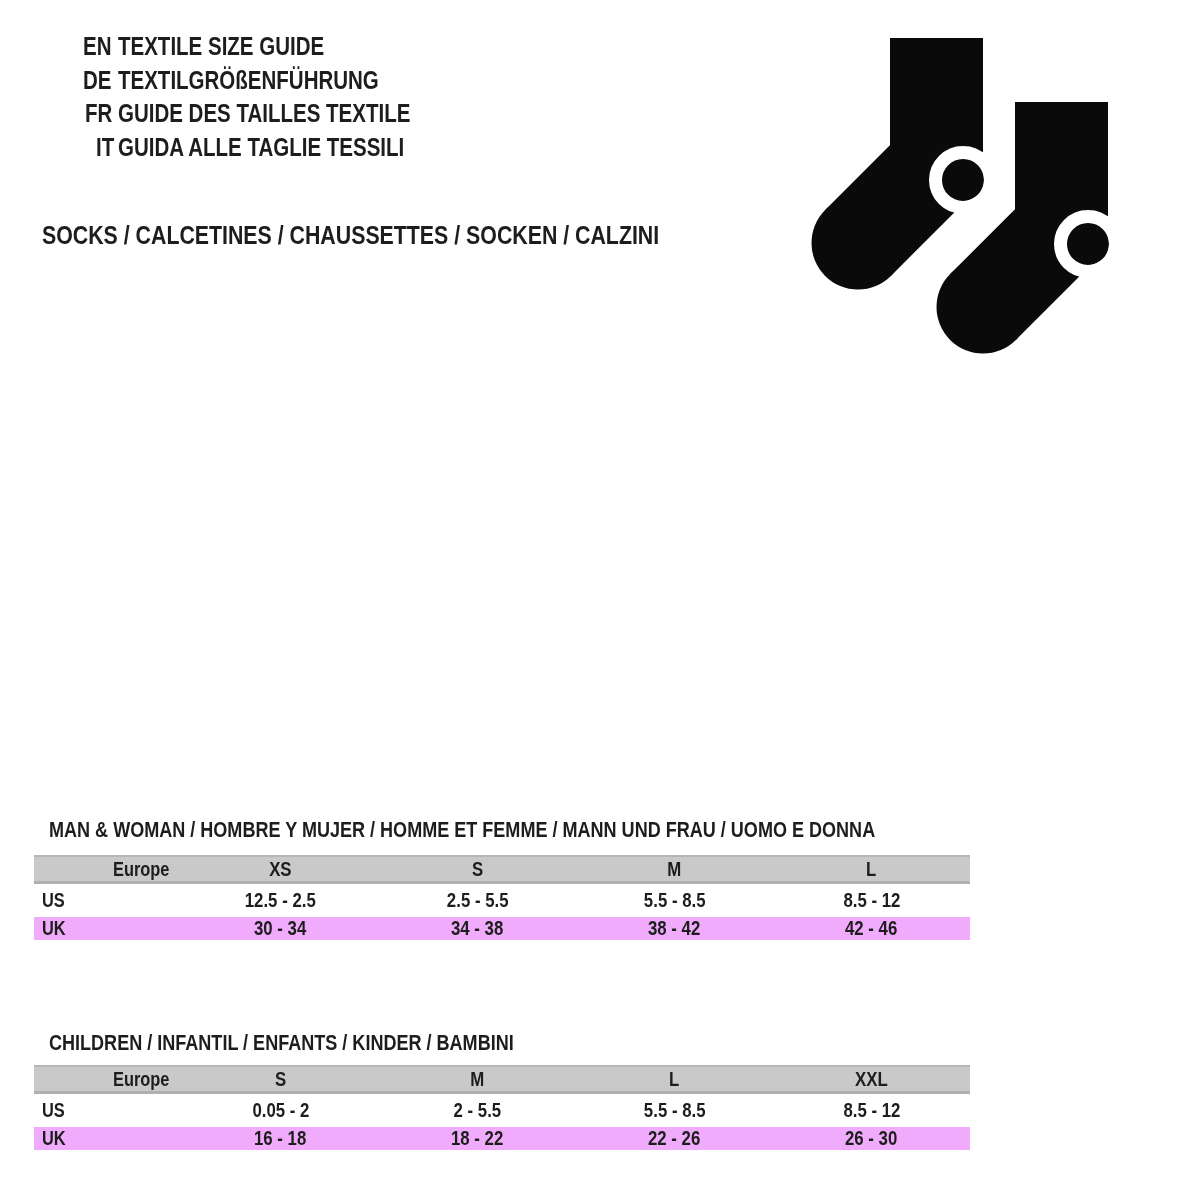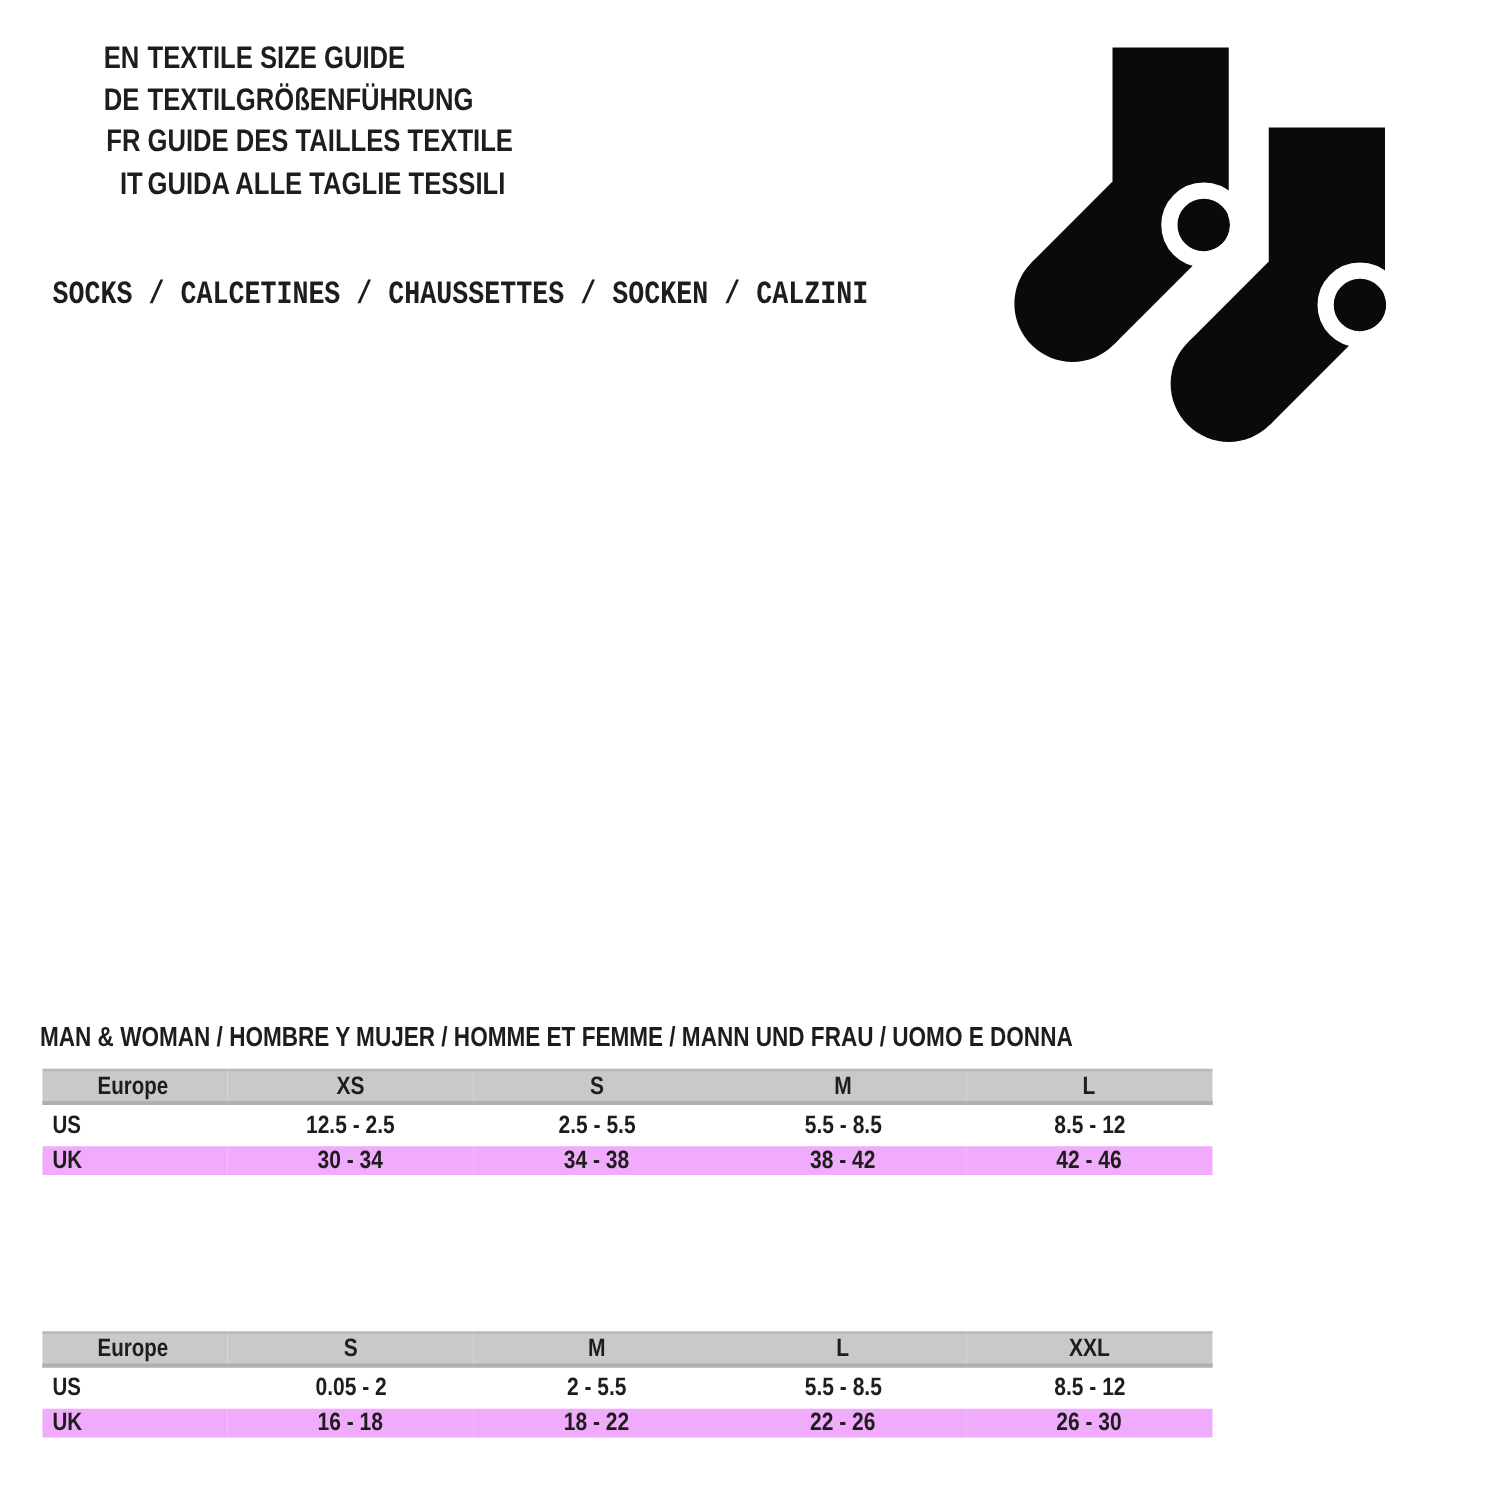--- a/index.html
+++ b/index.html
@@ -16,46 +16,46 @@
   
   .cond  { display: inline-block; transform: scaleX(0.82); transform-origin: 0 50%; white-space: nowrap; }
   .condc { display: inline-block; transform: scaleX(0.84); transform-origin: 50% 50%; white-space: nowrap; }
 
   
   .lang-block { position: absolute; left: 42px; top: 30px; }
   .lang-row  { display: flex; align-items: center; height: 33.5px; font-size: 25px; text-align: right; }
   .lang-code { width: 76px; }
 
   
-  .category-line { position: absolute; left: 42px; top: 220px; font-size: 26px; font-family: Liberation Mono, monospace; }
+  .category-line { position: absolute; left: 42px; top: 220px; font-size: 26px; }
 
   
   .socks-svg { position: absolute; left: 800px; top: 25px; }
 
   
-  .size-section-title { position: absolute; left: 32px; font-size: 22px; line-height: 24px; }
+  .size-section-title { position: absolute; left: 49px; font-size: 22px; line-height: 24px; }
   #title-mw { top: 818px; }
   #title-ch { top: 1031px; }
 
   
   table.size-table {
     position: absolute; left: 34px; width: 936px;
     border-collapse: collapse; table-layout: fixed;
     font-size: 20px; font-weight: bold; color: #1d1d1b;
   }
   #table-mw { top: 855px; }
   #table-ch { top: 1065px; }
   table.size-table th {
     background: #c9c9c9;
     height: 24px;
     border-top: 2px solid #b7b7b7;
     border-bottom: 3px solid #b0b0b0;
     text-align: center; padding: 0; font-weight: bold;
   }
-  table.size-table th.col-first { text-align: center; padding-left: 8px; width: 140px; }
+  table.size-table th.col-first { text-align: right; padding-left: 8px; width: 140px; }
   table.size-table td { text-align: center; height: 33px; padding: 0; background: #ffffff; }
   table.size-table td.row-label { text-align: left; padding-left: 8px; }
   table.size-table tr.alt td { background: #f0abfc; height: 18px; }
 </style>
 </head>
 <body>
 
 <div id="canvas">
 
   <div class="lang-block">
@@ -123,20 +123,23 @@
       <tr class="alt">
         <td class="row-label"><span class="cond">UK</span></td>
         <td><span class="condc">30 - 34</span></td>
         <td><span class="condc">34 - 38</span></td>
         <td><span class="condc">38 - 42</span></td>
         <td><span class="condc">42 - 46</span></td>
       </tr>
     </tbody>
   </table>
 
+  <div class="size-section-title" id="title-ch">
+    <span class="cond">CHILDREN / INFANTIL / ENFANTS / KINDER / BAMBINI</span>
+  </div>
 
   <table class="size-table" id="table-ch">
     <thead>
       <tr>
         <th class="col-first"><span class="cond">Europe</span></th>
         <th><span class="condc">S</span></th>
         <th><span class="condc">M</span></th>
         <th><span class="condc">L</span></th>
         <th><span class="condc">XXL</span></th>
       </tr>

